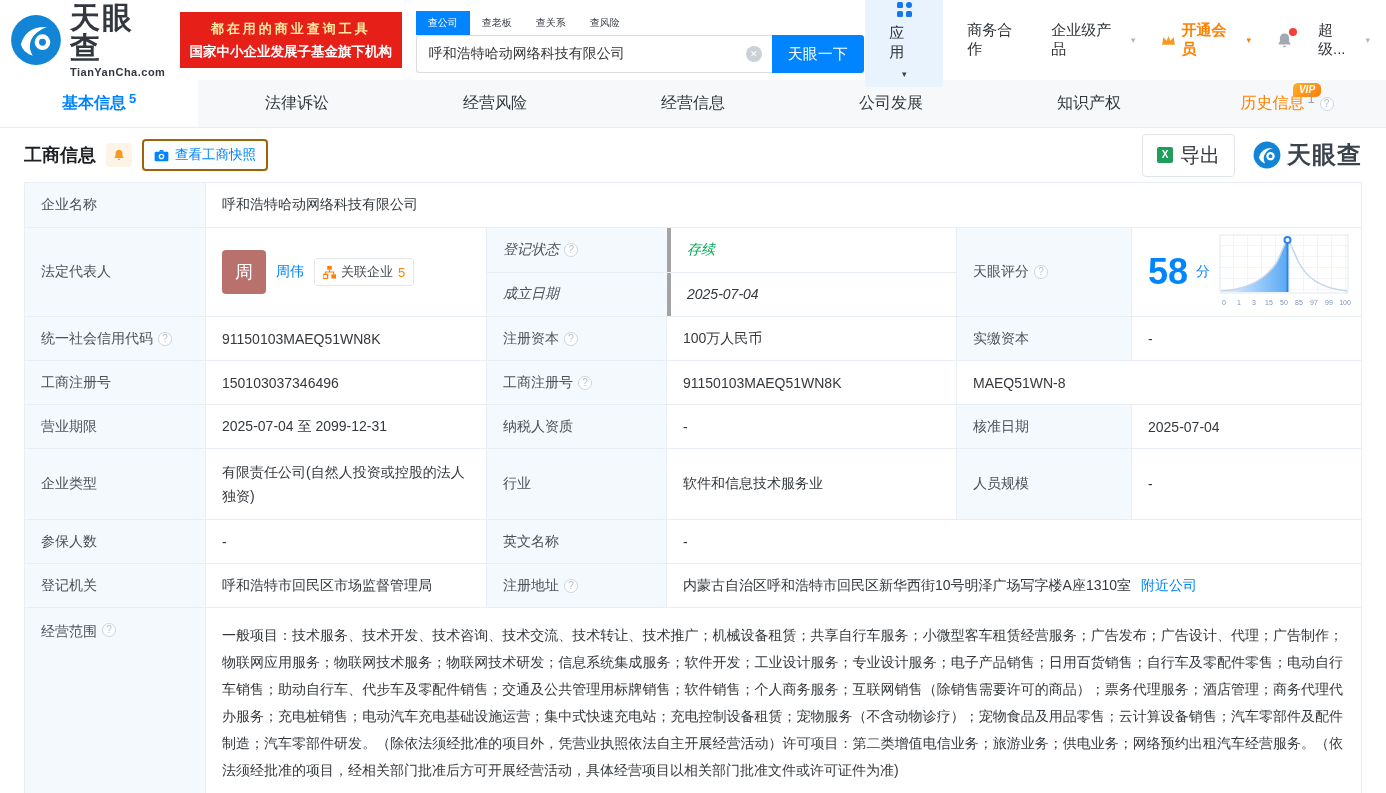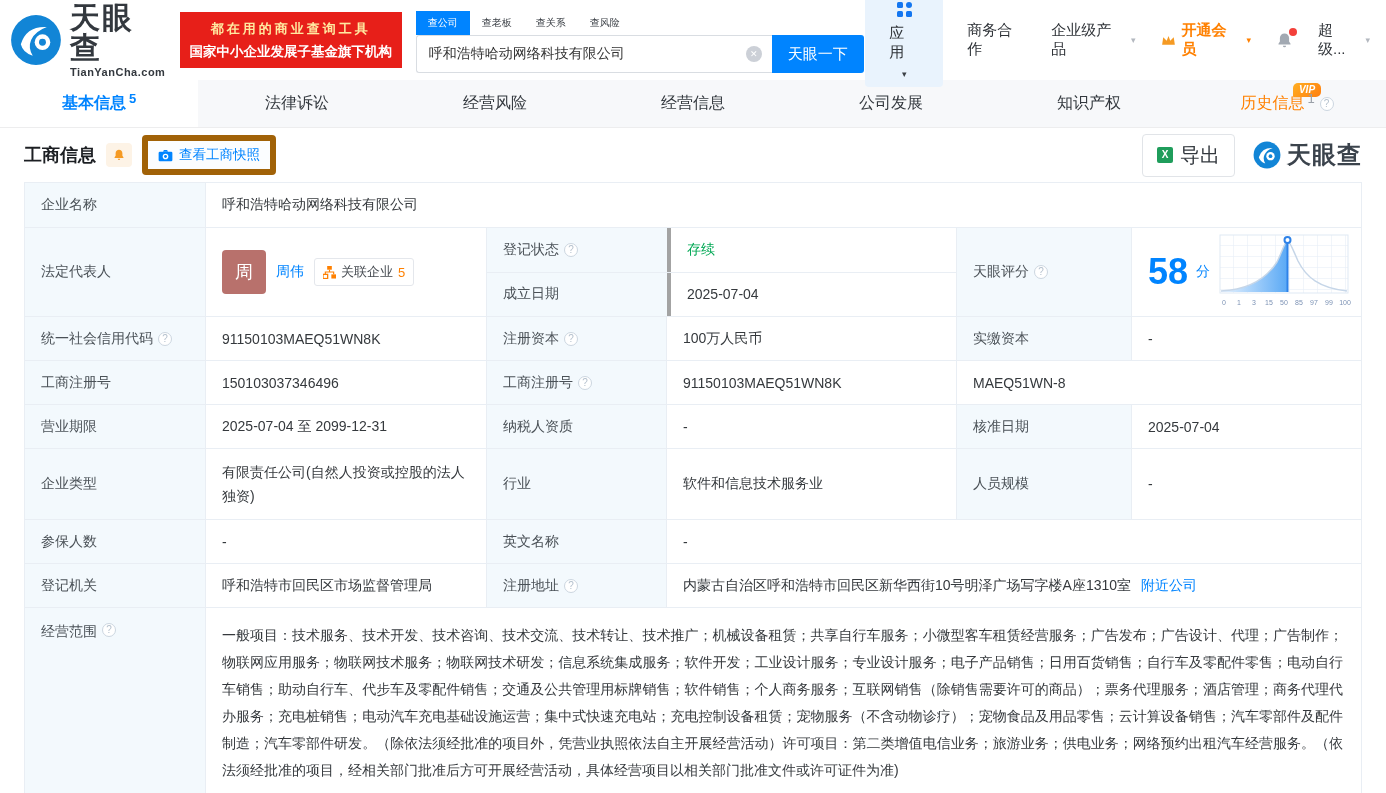--- a/index.html
+++ b/index.html
@@ -67,21 +67,21 @@
     flex:none; background:#fff; }
   .help::before { content:"?"; }
 
   
   .content { padding:0 24px; }
   .sechead { height:54px; display:flex; align-items:center; gap:10px; }
   .sectitle { font-size:18px; font-weight:bold; color:#1c1f23; }
   .alert-chip { width:26px; height:24px; background:#fdf3e6; border-radius:4px; display:flex;
     align-items:center; justify-content:center; cursor:pointer; }
   .alert-chip svg { width:14px; height:14px; }
-  .snap-btn { display:flex; align-items:center; gap:6px; border:6px solid #a16207; background:#fbfdff;
+  .snap-btn { display:flex; align-items:center; gap:6px; border:2px solid #a16207; background:#fbfdff;
     color:#0084ff; border-radius:4px; padding:5px 10px; font-size:13.5px; cursor:pointer; font-family:inherit; }
   .snap-btn svg { width:15px; height:13px; }
   .sechead-r { margin-left:auto; display:flex; align-items:center; gap:18px; }
   .export-btn { display:flex; align-items:center; gap:7px; border:1px solid #e1e4e8; background:#fff;
     border-radius:4px; padding:7px 14px; font-size:20px; color:#33383e; cursor:pointer; font-family:inherit; }
   .xls-ic { width:16px; height:16px; background:#1f9d5b; border-radius:2px; color:#fff; font-size:10px;
     font-weight:bold; line-height:16px; text-align:center; }
   .xls-ic::before { content:"X"; }
   .brand { display:flex; align-items:center; gap:6px; }
   .brand svg { width:28px; height:28px; }
@@ -92,21 +92,21 @@
   .row { display:flex; align-items:stretch; }
   .row + .row { border-top:1px solid #e9eef4; }
   .row > * + * { border-left:1px solid #e9eef4; }
   .cell { display:flex; align-items:center; padding:11px 16px; font-size:14px; color:#35393d; }
   .lab { background:#f3f9fd; color:#4a5157; flex:none; }
   .w-l1 { width:180px; } .w-v1 { width:281px; } .w-l2 { width:180px; } .w-v2 { width:290px; }
   .w-l3 { width:175px; } .w-v3 { flex:1; }
   .h44 { min-height:44px; }
 
   .mid { width:470px; display:flex; flex-direction:column; flex:none; }
-  .mrow { flex:1; display:flex; }
+  .mrow { flex:1; display:flex;font-style:italic; }
   .mrow:first-child { border-bottom:1px solid #e9eef4; }
   .mrow > * + * { border-left:4px solid #a3a3a3;text-align:right; }
   .mid .w-l2 { width:180px; } .mid .w-v2 { flex:1; }
 
   .avatar { width:44px; height:44px; border-radius:4px; background:#b8716c; color:#fff; font-size:18px;
     display:flex; align-items:center; justify-content:center; flex:none; cursor:pointer; }
   .link { color:#0084ff; cursor:pointer; text-decoration:none; }
   .rel-badge { display:flex; align-items:center; gap:5px; border:1px solid #e4e7ec; border-radius:3px;
     padding:4px 8px; font-size:13px; color:#454a50; cursor:pointer; background:#fff; }
   .rel-badge svg { width:13px; height:13px; }

